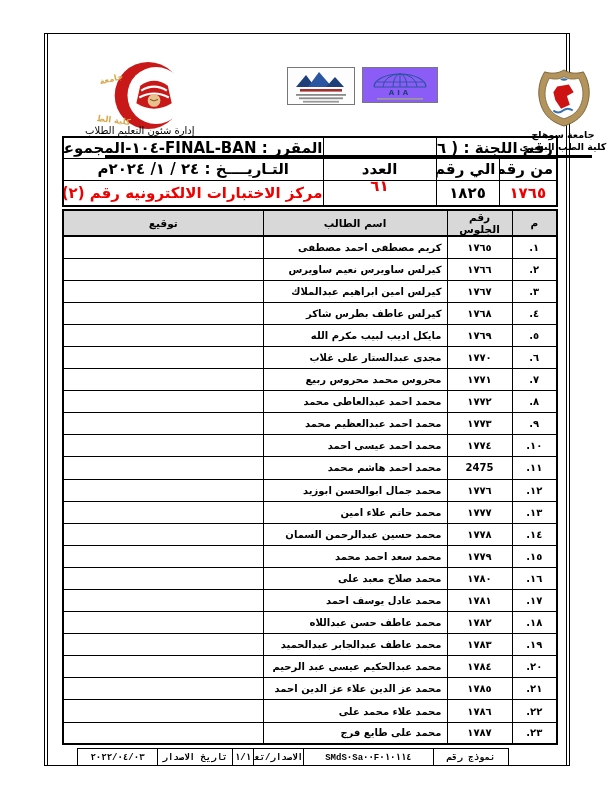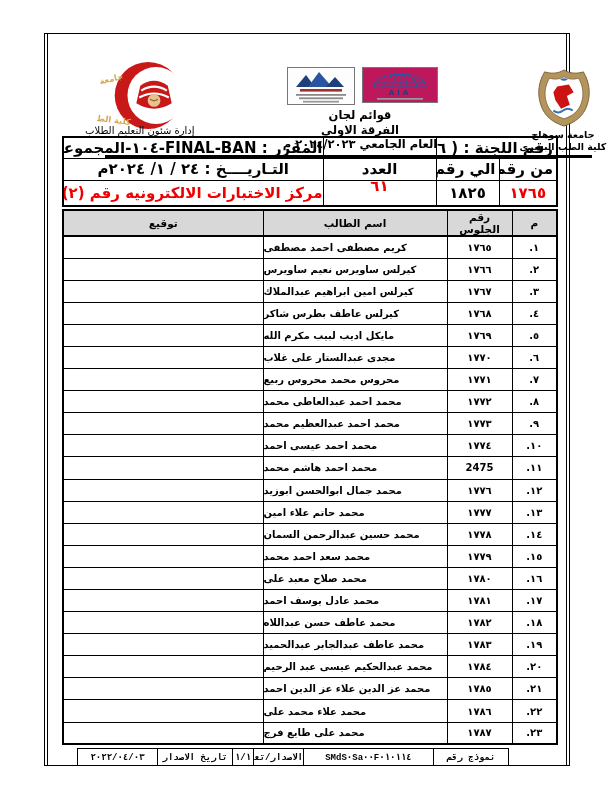--- a/index.html
+++ b/index.html
@@ -20,21 +20,21 @@
     border-left:1px solid #000; border-right:1px solid #000; pointer-events:none;
   }
 
   
   .crescent-logo { position:absolute; left:52px; top:26px; width:118px; height:71px; }
   .dept-caption  { position:absolute; left:40px; top:91px; width:152px; text-align:left;
                    font-size:10px; font-weight:400; direction:rtl; }
 
   .accred-row { position:absolute; left:242px; top:33px; display:flex; gap:7px; align-items:flex-start; }
   .accred-box1 { width:68px; height:38px; border:1px solid #777; background:#fdfdfd; }
-  .accred-box2 { width:76px; height:36px; border:1px solid #777; background:#be185d; }
+  .accred-box2 { width:76px; height:36px; border:1px solid #777; background:#8b5cf6; }
 
   .title-block { position:absolute; left:205px; top:74px; width:220px; text-align:center;
                  direction:rtl; font-weight:700; font-size:11.5px; line-height:14.6px; }
 
   .uni-logo    { position:absolute; left:489px; top:34px; width:60px; height:60px; }
   .uni-caption { position:absolute; left:460px; top:95px; width:116px; text-align:center;
                  font-size:9.5px; font-weight:700; line-height:12px; direction:rtl; }
 
   .head-rule { position:absolute; left:60px; top:121px; width:487px; height:2.6px; background:#000; }
 
@@ -64,21 +64,21 @@
   .main-table thead td {
     background:var(--header-bg,#d8d8d8); border:1px solid #000; border-bottom:2.4px solid #000;
     height:23px; text-align:center; font-weight:700; font-size:10.5px;
   }
   .main-table tbody td {
     border:1px solid #000; height:22.1px; font-weight:700; font-size:10px;
     overflow:hidden; white-space:nowrap;
   }
   .serial-cell { text-align:center; font-size:9.5px; }
   .seat-cell   { text-align:center; }
-  .name-cell   { text-align:left; padding-right:5px;margin-left:37px; }
+  .name-cell   { text-align:right; padding-right:5px;margin-left:37px; }
   .signature-cell { }
 
   
   .footer-table {
     position:absolute; left:77px; top:748px; width:431px;
     border-collapse:collapse; direction:rtl; table-layout:fixed;
     border:1.4px solid #000;
   }
   .footer-table td { border:1px solid #000; height:17px; text-align:center;
     font-weight:700; font-size:9px; white-space:nowrap; overflow:hidden;font-family:Liberation Mono, monospace; }
@@ -122,25 +122,20 @@
           <path d="M30,19 A7,13 0 0 1 44,19" stroke="#2a55a0" stroke-width="1" fill="none"></path>
           <line x1="37" y1="6" x2="37" y2="19" stroke="#2a55a0" stroke-width="1"></line>
           <path d="M14,14 L60,14" stroke="#2a55a0" stroke-width="0.9"></path>
           <path d="M11,19 L63,19" stroke="#2a55a0" stroke-width="1.1"></path>
           <text x="37" y="27" text-anchor="middle" font-size="7" font-weight="bold" letter-spacing="3" fill="#1f3f7a">AIA</text>
           <rect x="14" y="30" width="46" height="1.8" fill="#999999"></rect>
         </svg>
       </div>
     </div>
 
-    <div class="title-block">
-      <div>قوائم لجان</div>
-      <div>الفرقة الاولى</div>
-      <div>العام الجامعي ٢٠٢٤/٢٠٢٣ م</div>
-    </div>
 
     <svg class="uni-logo" viewBox="0 0 60 62" xmlns="http://www.w3.org/2000/svg">
       <path d="M30,2 C36,6 44,6 50,4 C56,14 58,26 54,38 C50,50 42,56 30,60 C18,56 10,50 6,38 C2,26 4,14 10,4 C16,6 24,6 30,2 Z" fill="#b3945c" stroke="#79623a" stroke-width="1"></path>
       <path d="M30,9 C34.5,12 40.5,12 45,10.5 C49.5,18 51,27 48,36 C45,45 39,49.5 30,52.5 C21,49.5 15,45 12,36 C9,27 10.5,18 15,10.5 C19.5,12 25.5,12 30,9 Z" fill="#ffffff" stroke="#79623a" stroke-width="0.8"></path>
       <path d="M26,12 q4,-3 8,0 q-4,2.5 -8,0 Z" fill="#3a6fb0"></path>
       <path d="M23,19 L35,17 L40,25 L33,29 L36,38 L27,42 L21,33 L19,25 Z" fill="#cc1212"></path>
       <path d="M19,44 q5,4 10,0 q5,-4 10,0" stroke="#3a6fb0" stroke-width="2" fill="none"></path>
     </svg>
     <div class="uni-caption">
       <div>جامعة سوهاج</div>

